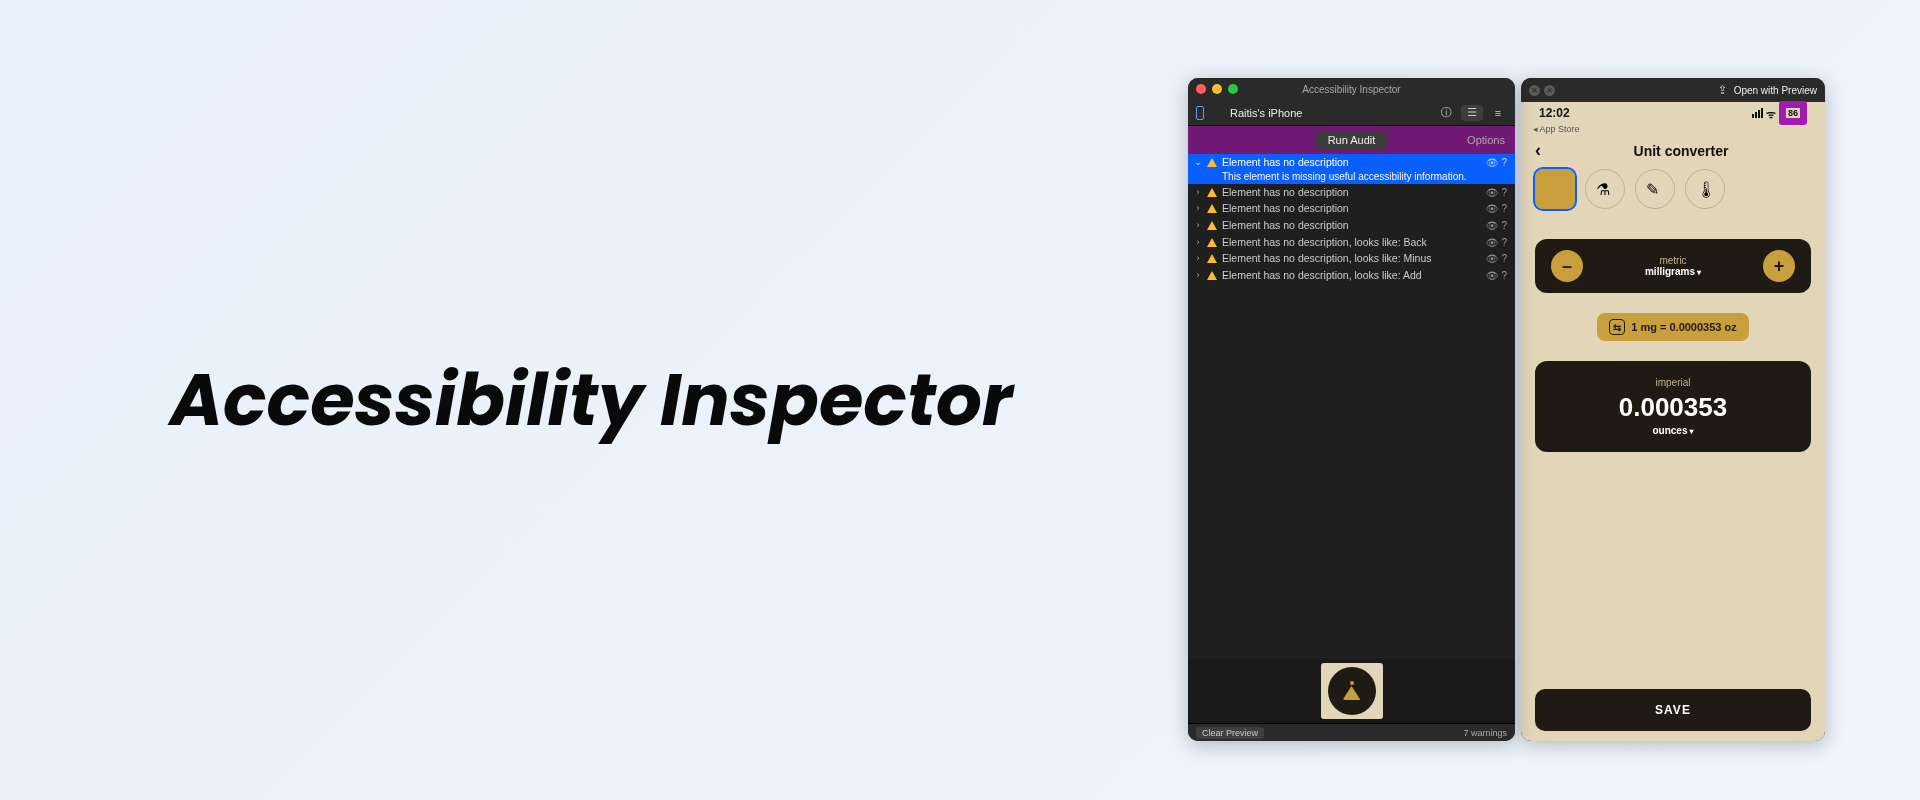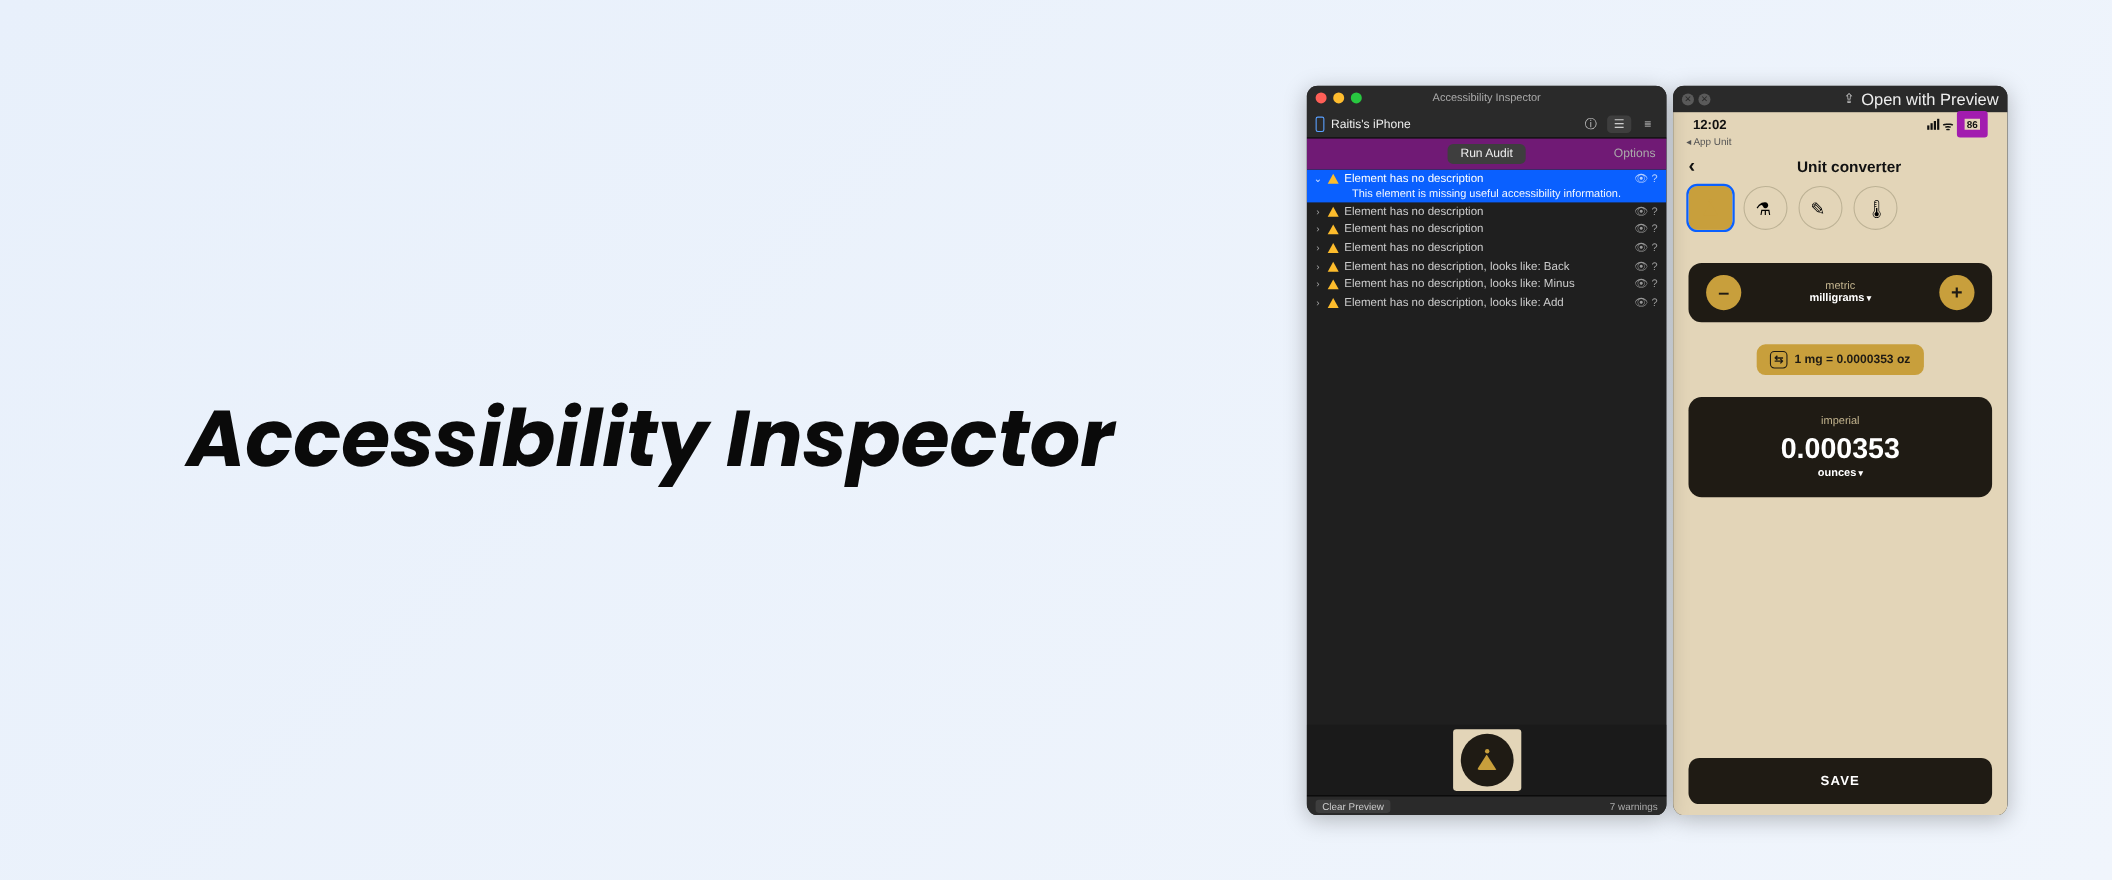--- a/index.html
+++ b/index.html
@@ -10,56 +10,56 @@
 
 
 .inspector { width: 327px; height: 663px; background: #1f1f1f; border-radius: 10px; overflow: hidden; display: flex; flex-direction: column; box-shadow: 0 4px 20px rgba(0,0,0,0.25); position: relative; }
 .insp-titlebar { height: 22px; background: #2a2a2a; display: flex; align-items: center; position: relative; }
 .traffic { display: flex; gap: 6px; margin-left: 8px; }
 .tl { width: 10px; height: 10px; border-radius: 50%; }
 .tl.red { background: #ff5f57; } .tl.yellow { background: #febc2e; } .tl.green { background: #28c840; }
 .insp-title { position: absolute; left: 0; right: 0; text-align: center; color: #aaa; font-size: 10px; }
 .insp-toolbar { height: 26px; background: #2a2a2a; display: flex; align-items: center; padding: 0 8px; gap: 6px; border-bottom: 1px solid #000; }
 .device-icon { width: 8px; height: 14px; border: 1px solid #5aa0ff; border-radius: 2px; background: #2a2a2a; }
-.device-name { color: #eee; font-size: 11px; font-weight: 500; flex: 1; }
+.device-name { color: #eee; font-size: 11px; font-weight: 500; flex: 1; margin-left: 20px; }
 .tb-icons { display: flex; gap: 6px; align-items: center; }
 .tb-icon { width: 18px; height: 16px; display: flex; align-items: center; justify-content: center; color: #ccc; font-size: 11px; border-radius: 4px; }
 .tb-icon.seg { background: #3e3e3e; padding: 0 6px; width: auto; }
 .insp-actionbar { height: 28px; background: #701a75; display: flex; align-items: center; justify-content: center; padding: 0 8px; position: relative; }
 .run-audit { background: #3e3e3e; color: #eee; border: none; padding: 3px 12px; border-radius: 5px; font-size: 11px; }
 .options { position: absolute; right: 10px; color: #aaa; font-size: 11px; }
 
 .issue-list { flex: 1; overflow: hidden; }
 .issue { display: flex; align-items: flex-start; padding: 2px 8px 1px 6px; color: #ccc; font-size: 10.5px; line-height: 1.3; gap: 5px; }
 .issue.selected { background: #0a60ff; color: #fff; }
 .disclosure { width: 8px; display: inline-block; text-align: center; font-size: 9px; opacity: 0.8; flex-shrink: 0; margin-top: 1px; }
 .warn-tri { width: 0; height: 0; border-left: 5px solid transparent; border-right: 5px solid transparent; border-bottom: 9px solid #fdbc2c; flex-shrink: 0; margin-top: 2px; }
 .issue-text { flex: 1; }
-.issue-detail { font-size: 10px; opacity: 0.95; padding-left: 0; text-align: center; }
+.issue-detail { font-size: 10px; opacity: 0.95; padding-left: 0; }
 .issue-actions { display: flex; gap: 3px; align-items: center; flex-shrink: 0; }
 .eye, .qm { font-size: 10px; opacity: 0.7; }
 
 .preview-strip { height: 64px; background: #1a1a1a; display: flex; align-items: center; justify-content: center; }
 .preview-box { width: 62px; height: 56px; background: #e3d5b8; display: flex; align-items: center; justify-content: center; border-radius: 3px; }
 .preview-circle { width: 48px; height: 48px; border-radius: 50%; background: #1f1b14; display: flex; align-items: center; justify-content: center; }
 .scale-glyph { width: 22px; height: 22px; position: relative; }
 .scale-glyph::before { content: ""; position: absolute; left: 2px; right: 2px; bottom: 2px; top: 6px; background: #c89f3c; clip-path: polygon(50% 0, 100% 100%, 0 100%); border-radius: 2px; }
 .scale-glyph::after { content: ""; position: absolute; left: 50%; top: 1px; width: 4px; height: 4px; background: #c89f3c; border-radius: 50%; transform: translateX(-50%); }
 
 .insp-status { height: 18px; background: #2a2a2a; border-top: 1px solid #000; display: flex; align-items: center; justify-content: space-between; padding: 0 8px; }
 .clear-warn { background: #3e3e3e; color: #ccc; font-size: 9px; padding: 1px 6px; border-radius: 3px; border: none; }
 .warn-count { color: #aaa; font-size: 9px; }
 
 
 .phone-window { width: 304px; height: 663px; background: #2a2a2a; border-radius: 10px; overflow: hidden; display: flex; flex-direction: column; box-shadow: 0 4px 20px rgba(0,0,0,0.25); }
 .phone-titlebar { height: 24px; background: #2a2a2a; display: flex; align-items: center; padding: 0 8px; gap: 6px; }
 .ptl { display: flex; gap: 4px; flex: 1; }
 .ptl-dot { width: 11px; height: 11px; border-radius: 50%; background: #5a5a5a; display: flex; align-items: center; justify-content: center; font-size: 8px; color: #2a2a2a; }
 .share-icon { color: #ccc; font-size: 12px; }
-.open-preview { color: #eee; font-size: 15px; }
+.open-preview { color: #eee; font-size: 10px; }
 
 .phone-screen { flex: 1; background: #e3d5b8; display: flex; flex-direction: column; }
 .ph-status { height: 22px; display: flex; align-items: center; justify-content: space-between; padding: 0 18px; font-size: 12px; font-weight: 600; color: #111; }
 .ph-status-right { display: flex; gap: 3px; align-items: center; font-size: 10px; }
 .bars { display: inline-flex; gap: 1px; align-items: flex-end; }
 .bars span { width: 2px; background: #111; }
 .bars span:nth-child(1){height:4px}.bars span:nth-child(2){height:6px}.bars span:nth-child(3){height:8px}.bars span:nth-child(4){height:10px}
 .wifi { font-size: 11px; }
 .batt { font-size: 9px; border: 7px solid #a21caf; border-radius: 3px; padding: 0 2px; display: flex; align-items: center; }
 .ph-back-app { font-size: 9px; color: #555; padding: 0 12px 2px; }
@@ -218,21 +218,21 @@
               <span></span>
               <span></span>
               <span></span>
             </span>
           <span class="wifi">ᯤ</span>
           <span class="batt">
               <span>86</span>
             </span>
         </span>
       </div>
-      <div class="ph-back-app">◂ App Unit</div>
+      <div class="ph-back-app">◂ App Store</div>
       <div class="ph-nav">
         <span class="ph-back">‹</span>
         <span class="ph-title">Unit converter</span>
       </div>
 
       <div class="ph-tabs">
         <div class="ph-tab active">
             <div class="scale-glyph" style="transform:scale(0.8)"></div>
           </div>
         <div class="ph-tab">

